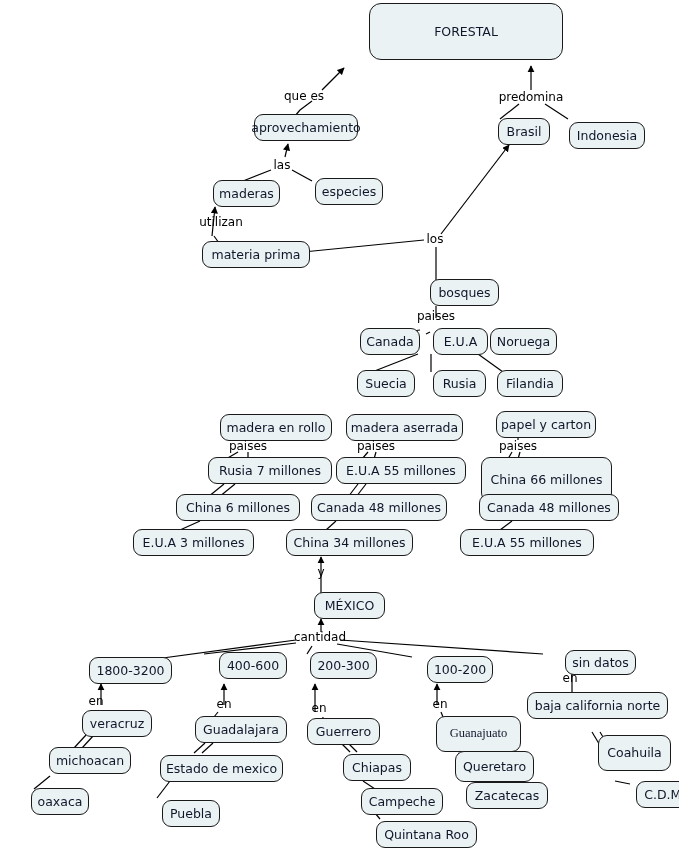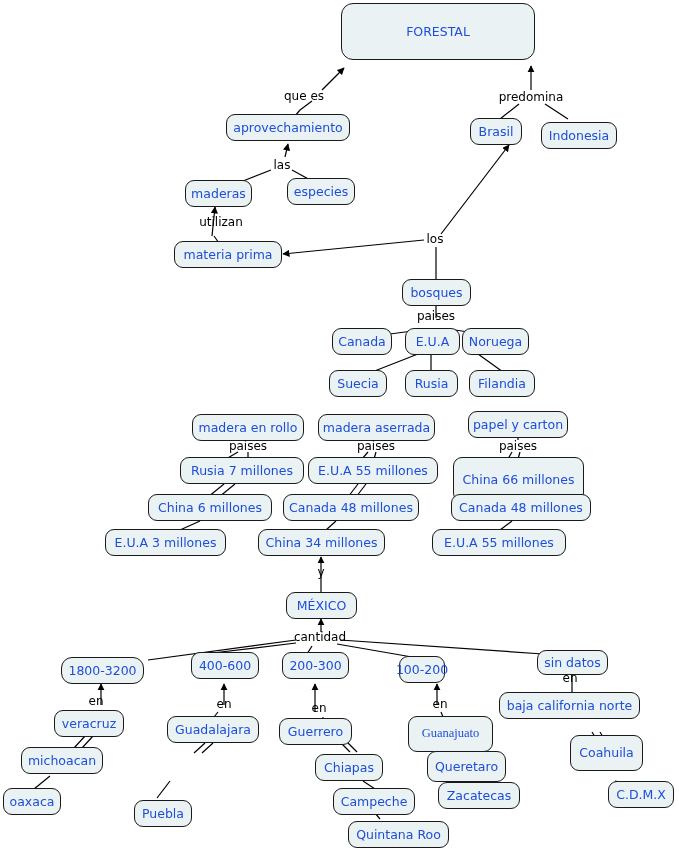--- a/index.html
+++ b/index.html
@@ -22,30 +22,31 @@
     width: 679px;
     height: 850px;
     pointer-events: none;
   }
   .node {
     position: absolute;
     box-sizing: border-box;
     background: #eaf2f4;
     border: 1.3px solid #1a1a1a;
     border-radius: 9px;
-    color: #1d4ed8;
+    color: #0f172a;
     font-size: 12.5px;
     line-height: 1.1;
     display: flex;
     align-items: center;
     justify-content: center;
     text-align: center;
     white-space: nowrap;
     padding: 0 7px;
     z-index: 2;
+    margin-left: 28px;
   }
   .node.root {
     border-radius: 12px;
     font-size: 12.5px;
     align-items: flex-start;
     padding-top: 21px;
   }
   .link-label {
     position: absolute;
     background: transparent;
@@ -170,21 +171,21 @@
       <path d="M 592,732 L 604,752"></path>
       <path d="M 600,732 L 612,752"></path>
       <path d="M 615,781 L 630,784"></path>
     </g>
   </svg>
 
   <div class="node root" style="left:341px; top:3px; width:194px; height:57px;">
     <span>FORESTAL</span>
   </div>
 
-  <div class="node" style="left:226px; top:114px; width:124px; height:27px;">
+  <div class="node" style="left:226px; top:114px; width:104px; height:27px;">
     <span>aprovechamiento</span>
   </div>
 
   <div class="node" style="left:185px; top:180px; width:67px; height:27px;">
     <span>maderas</span>
   </div>
 
   <div class="node" style="left:287px; top:178px; width:68px; height:27px;">
     <span>especies</span>
   </div>
@@ -274,33 +275,33 @@
   </div>
 
   <div class="node" style="left:432px; top:529px; width:134px; height:27px;">
     <span>E.U.A 55 millones</span>
   </div>
 
   <div class="node" style="left:286px; top:592px; width:71px; height:27px;">
     <span>MÉXICO</span>
   </div>
 
-  <div class="node" style="left:61px; top:657px; width:83px; height:27px;border-radius:11px;">
+  <div class="node" style="left:61px; top:657px; width:83px; height:27px;">
     <span>1800-3200</span>
   </div>
 
   <div class="node" style="left:191px; top:652px; width:68px; height:27px;">
     <span>400-600</span>
   </div>
 
   <div class="node" style="left:282px; top:652px; width:67px; height:27px;">
     <span>200-300</span>
   </div>
 
-  <div class="node" style="left:399px; top:656px; width:46px; height:27px;">
+  <div class="node" style="left:399px; top:656px; width:66px; height:27px;border-radius:10px;">
     <span>100-200</span>
   </div>
 
   <div class="node" style="left:537px; top:650px; width:71px; height:25px;">
     <span>sin datos</span>
   </div>
 
   <div class="node" style="left:54px; top:710px; width:70px; height:27px;">
     <span>veracruz</span>
   </div>
@@ -310,20 +311,23 @@
   </div>
 
   <div class="node" style="left:3px; top:788px; width:58px; height:27px;">
     <span>oaxaca</span>
   </div>
 
   <div class="node" style="left:167px; top:716px; width:92px; height:27px;">
     <span>Guadalajara</span>
   </div>
 
+  <div class="node" style="left:132px; top:755px; width:123px; height:27px;">
+    <span>Estado de mexico</span>
+  </div>
 
   <div class="node" style="left:134px; top:800px; width:58px; height:27px;">
     <span>Puebla</span>
   </div>
 
   <div class="node" style="left:279px; top:718px; width:73px; height:27px;">
     <span>Guerrero</span>
   </div>
 
   <div class="node" style="left:315px; top:754px; width:68px; height:27px;">

